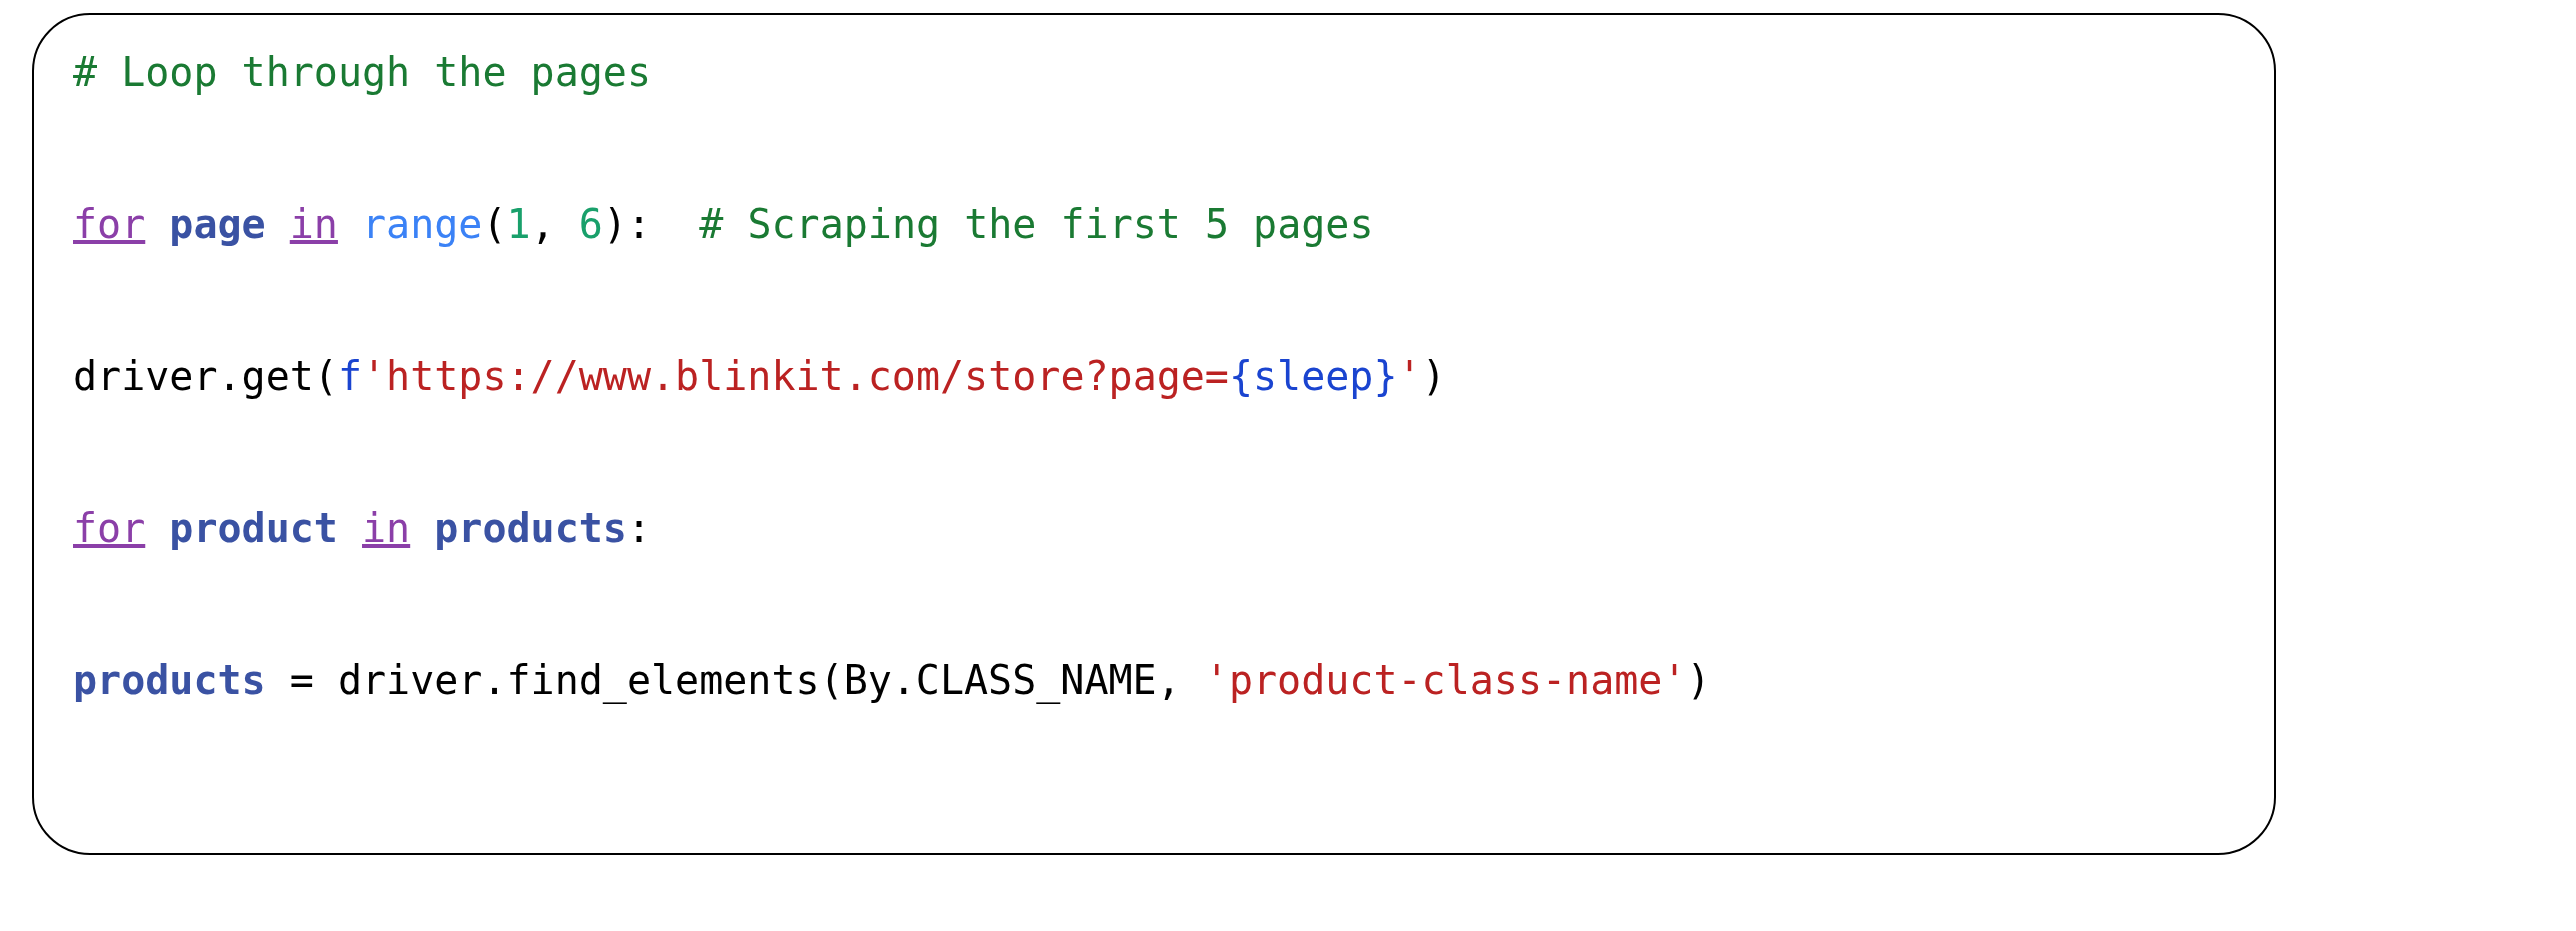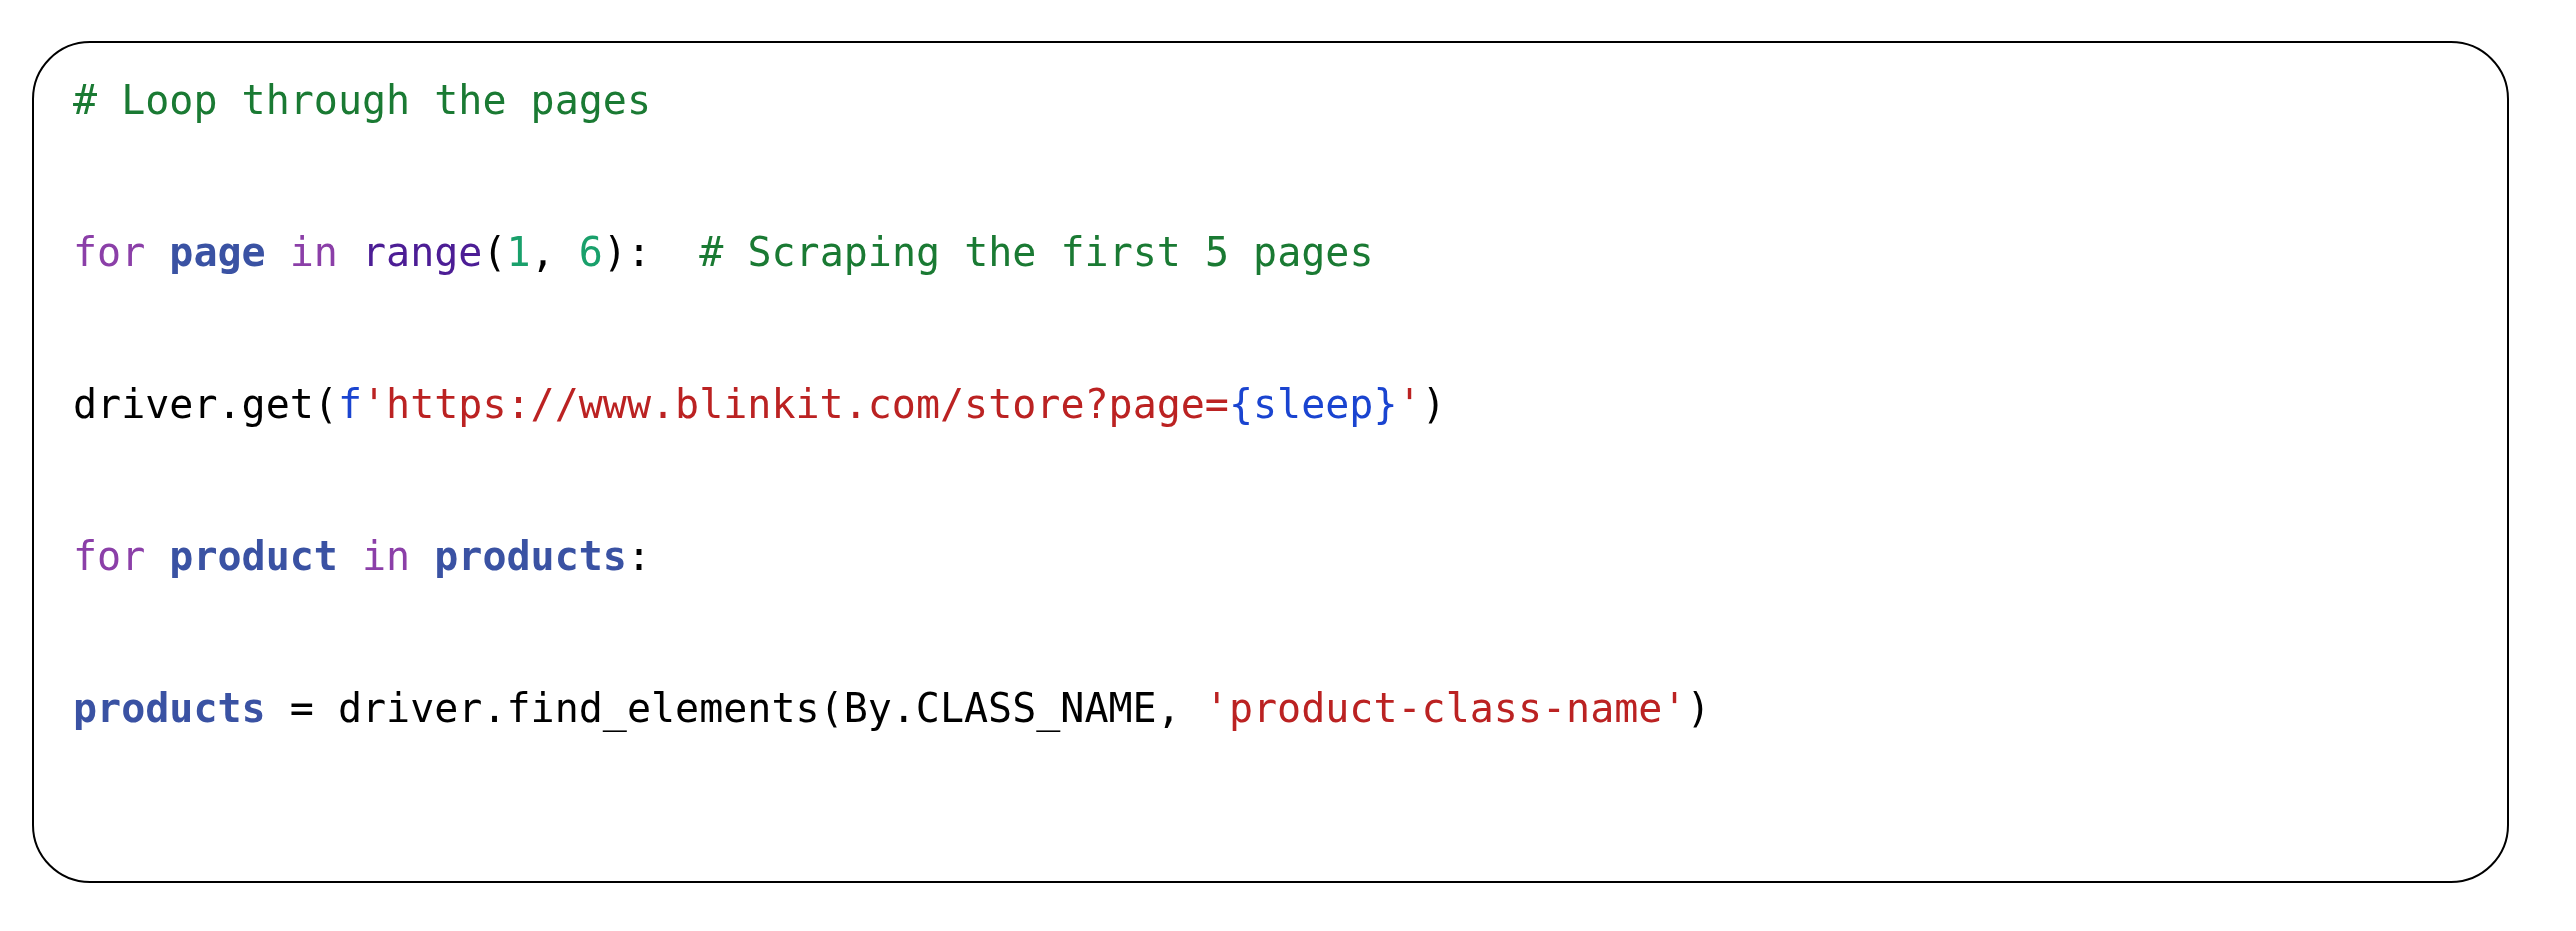--- a/index.html
+++ b/index.html
@@ -11,22 +11,22 @@
   body {
     width: 2576px;
     height: 931px;
     font-family: "DejaVu Sans Mono", "Liberation Mono", monospace;
     overflow: hidden;
   }
 
   #code-card {
     position: absolute;
     left: 32px;
-    top: 41px;
-    width: 2477px;
+    top: 13px;
+    width: 2244px;
     height: 842px;
     box-sizing: border-box;
     border: 2.4px solid #000000;
     border-radius: 58px;
     background: #ffffff;
     overflow: hidden;
   }
 
   #code-block {
     position: absolute;
@@ -46,22 +46,22 @@
 
   .code-line {
     white-space: pre;
     display: block;
     height: 76px;
   }
 
   
   .tok-plain   { color: #000000; }
   .tok-comment { color: #1a7a33; }
-  .tok-keyword { color: #8b3fa8; }
-  .tok-builtin { color: #4c1d95; }
+  .tok-keyword { color: #8b3fa8; text-decoration: underline; }
+  .tok-builtin { color: #3b82f6; }
   .tok-var     { color: #3a52a3; font-weight: bold; }
   .tok-string  { color: #bb2222; text-align: right; }
   .tok-number  { color: #19a06b; }
   .tok-fprefix { color: #1a44d0; }
   .tok-interp  { color: #1a44d0; }
 </style>
 </head>
 <body>
 
 <div id="code-card">

